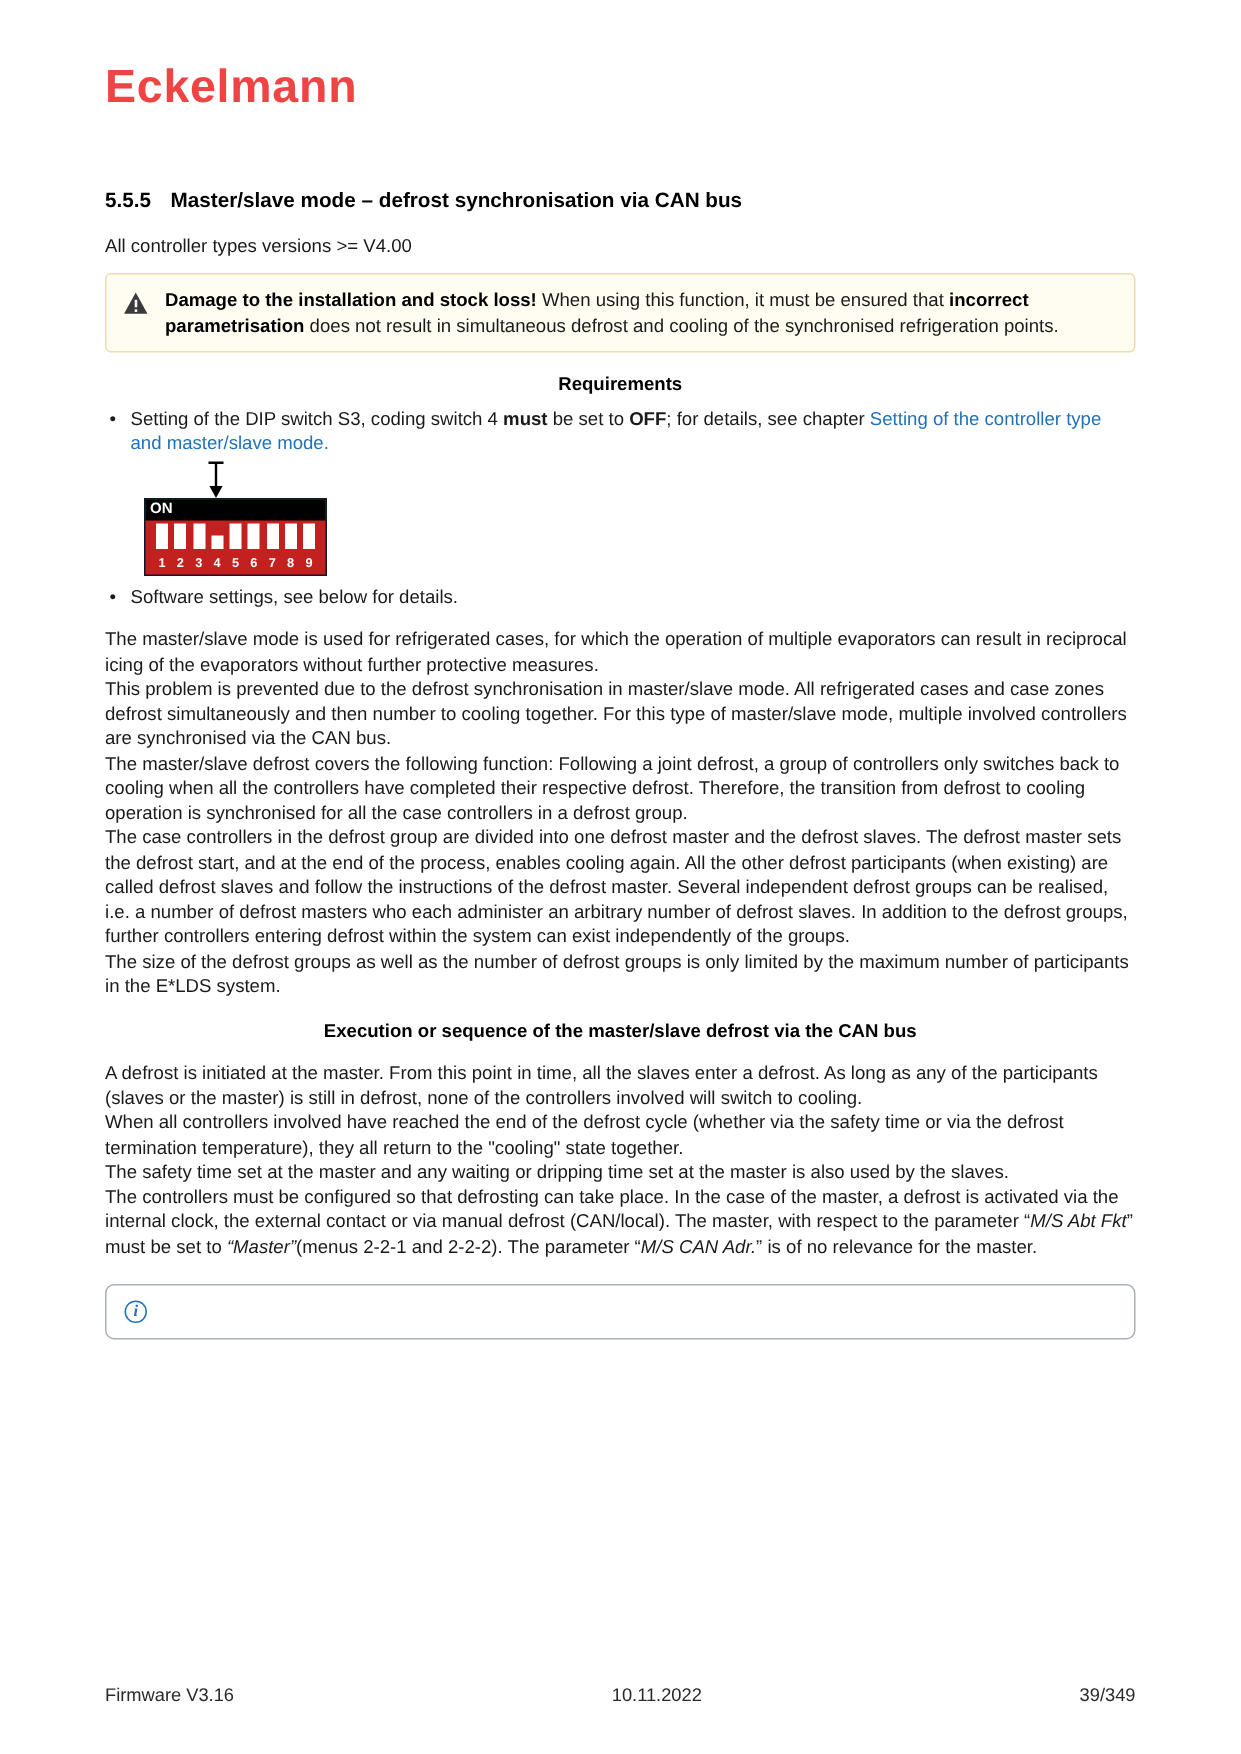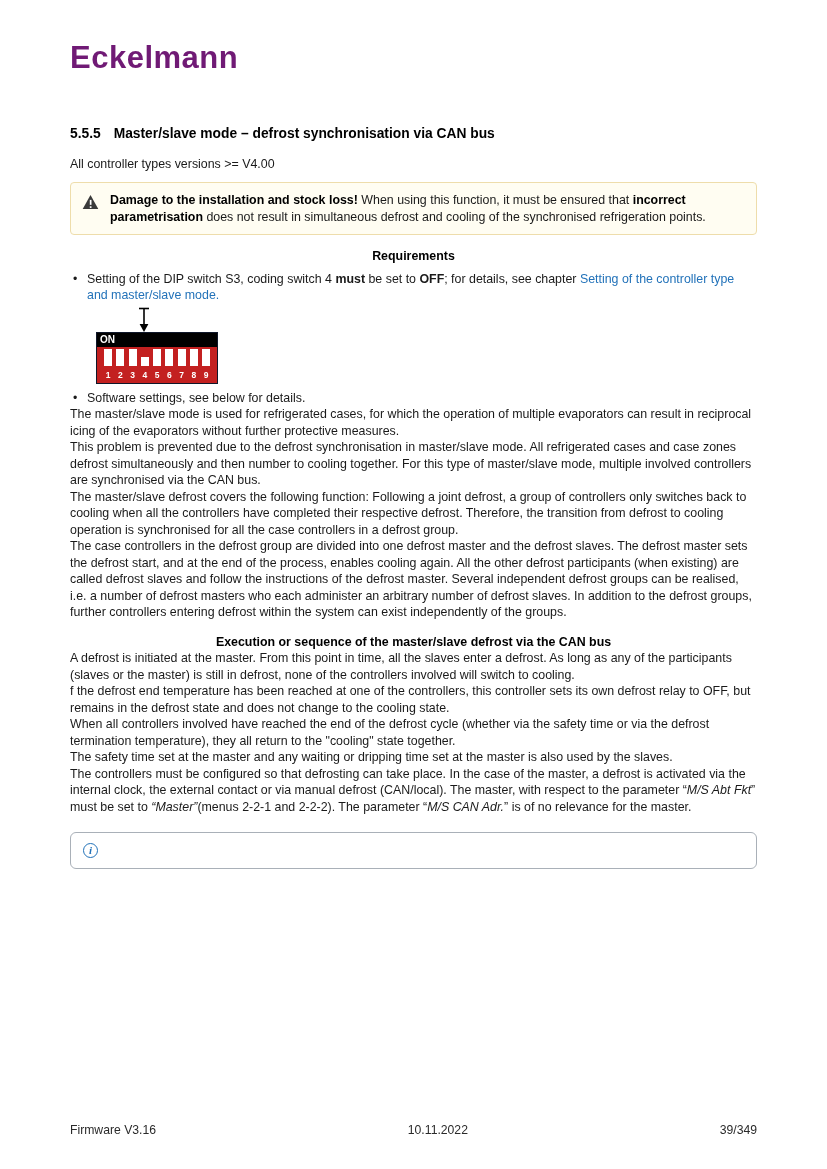--- a/index.html
+++ b/index.html
@@ -7,21 +7,21 @@
     position:relative;
     width:827px; height:1169px;
     background:#ffffff;
     font-family:"Liberation Sans", sans-serif;
     color:#1a1a1a;
     box-sizing:border-box;
     padding:40px 70px 0 70px;
     overflow:hidden;
   }
   .logo {
-    font-size:31px; font-weight:bold; color:#701a75; letter-spacing:0.5px;
+    font-size:31px; font-weight:bold; color:#ef4444; letter-spacing:0.5px;
   }
   .section-title {
     margin:50px 0 0 0;
     font-size:13.8px; font-weight:bold; color:#000;
   }
   .section-title .num { margin-right:13px; }
   .intro { margin-top:16px; font-size:12.4px; }
 
   .warning-box {
     margin-top:11px;
@@ -38,21 +38,21 @@
 
   h2 {
     font-size:12.4px; font-weight:bold; color:#000;
     margin:13px 0 0 0; line-height:16.5px;text-align:center;
   }
   .bullet { display:flex; margin-top:6px; font-size:12.4px; line-height:16.5px; }
   .bullet .marker { flex:0 0 14px; padding-left:3px; }
   .link { color:#2272b9; cursor:pointer; }
 
   p.body { margin:0; font-size:12.4px; line-height:16.5px; }
-  .para-group { margin-top:0; }
+  .para-group { margin-top:12px; }
 
   
   .dip-figure { margin:3px 0 2px 26px; width:124px; }
   .dip-arrow { display:block; margin-left:41px; }
   .dip-box {
     width:122px; height:52px;
     background:#c32020;
     border:1px solid #0f172a;
     box-sizing:border-box;
   }
@@ -170,26 +170,26 @@
   <div class="bullet">
     <span class="marker">•</span>
     <div>Software settings, see below for details.</div>
   </div>
 
   <div class="para-group">
     <p class="body">The master/slave mode is used for refrigerated cases, for which the operation of multiple evaporators can result in reciprocal icing of the evaporators without further protective measures.</p>
     <p class="body">This problem is prevented due to the defrost synchronisation in master/slave mode. All refrigerated cases and case zones defrost simultaneously and then number to cooling together. For this type of master/slave mode, multiple involved controllers are synchronised via the CAN bus.</p>
     <p class="body">The master/slave defrost covers the following function: Following a joint defrost, a group of controllers only switches back to cooling when all the controllers have completed their respective defrost. Therefore, the transition from defrost to cooling operation is synchronised for all the case controllers in a defrost group.</p>
     <p class="body">The case controllers in the defrost group are divided into one defrost master and the defrost slaves. The defrost master sets the defrost start, and at the end of the process, enables cooling again. All the other defrost participants (when existing) are called defrost slaves and follow the instructions of the defrost master. Several independent defrost groups can be realised, i.e. a number of defrost masters who each administer an arbitrary number of defrost slaves. In addition to the defrost groups, further controllers entering defrost within the system can exist independently of the groups.</p>
+    <p class="body">The size of the defrost groups as well as the number of defrost groups is only limited by the maximum number of participants in the E*LDS system.</p>
   </div>
 
   <h2>Execution or sequence of the master/slave defrost via the CAN bus</h2>
   <div class="para-group">
     <p class="body">A defrost is initiated at the master. From this point in time, all the slaves enter a defrost. As long as any of the participants (slaves or the master) is still in defrost, none of the controllers involved will switch to cooling.</p>
-    <p class="body">f the defrost end temperature has been reached at one of the controllers, this controller sets its own defrost relay to OFF, but remains in the defrost state and does not change to the cooling state.</p>
     <p class="body">When all controllers involved have reached the end of the defrost cycle (whether via the safety time or via the defrost termination temperature), they all return to the "cooling" state together.</p>
     <p class="body">The safety time set at the master and any waiting or dripping time set at the master is also used by the slaves.</p>
   </div>
 
   <p class="body">
     <span>The controllers must be configured so that defrosting can take place. In the case of the master, a defrost is activated via the internal clock, the external contact or via manual defrost (CAN/local). The master, with respect to the parameter “</span><i>M/S Abt Fkt</i><span>” must be set to </span><i>“Master”</i><span>(menus 2-2-1 and 2-2-2). The parameter “</span><i>M/S CAN Adr.</i><span>” is of no relevance for the master.</span>
   </p>
 
   <div class="info-box">
     <span class="info-icon">i</span>

